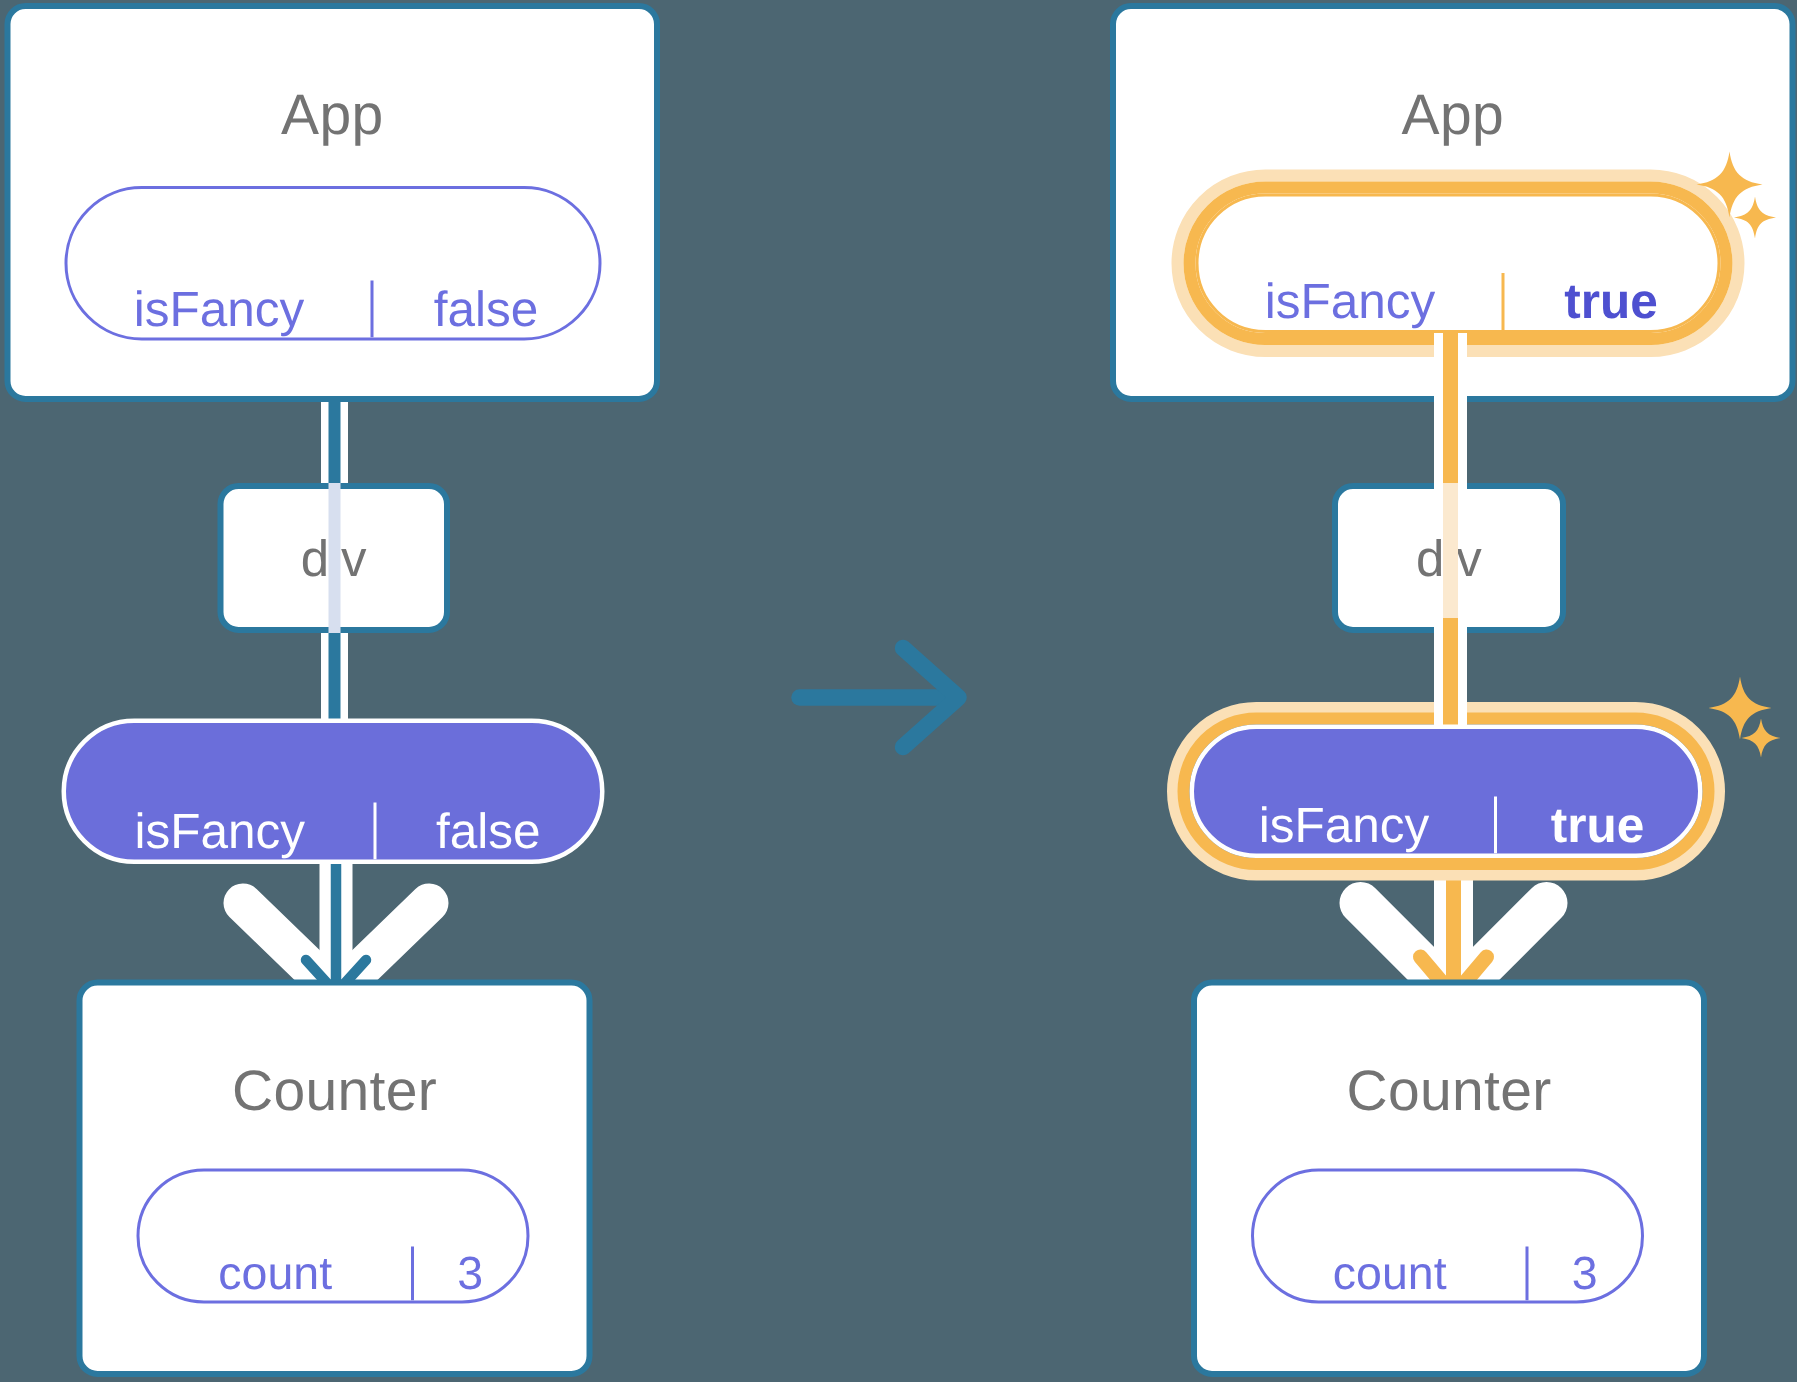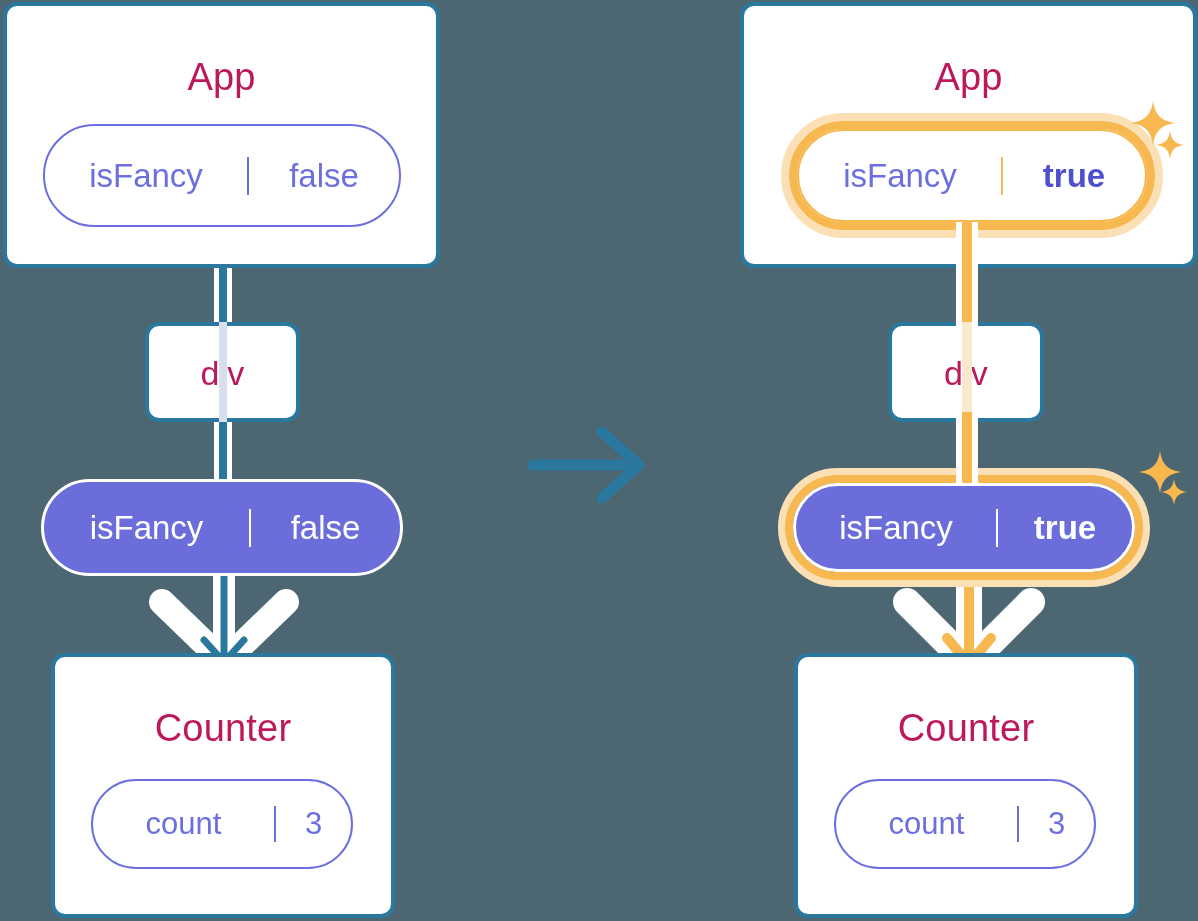--- a/index.html
+++ b/index.html
@@ -18,33 +18,33 @@
     background:#ffffff;
     border:4px solid #2B789E;
     border-radius:14px;
     box-sizing:border-box;
     z-index:6;
   }
   .box-title{
     position:absolute;
     left:0;right:0;
     text-align:center;
-    color:#be185d;
+    color:#737373;
     font-size:38px;
     font-weight:400;
     letter-spacing:.2px;
   }
 
   
   .pill{
     position:absolute;
     box-sizing:border-box;
     border-radius:999px;
     display:flex;
-    align-items:center;
+    align-items:flex-end;
     overflow:hidden;
     z-index:8;
   }
   .pill .cell{
     display:flex;align-items:center;justify-content:center;
     box-sizing:border-box;
     white-space:nowrap;
   }
   .pill .cell.name{flex:0 0 auto;}
   .pill .cell.val{flex:1 1 auto;}

